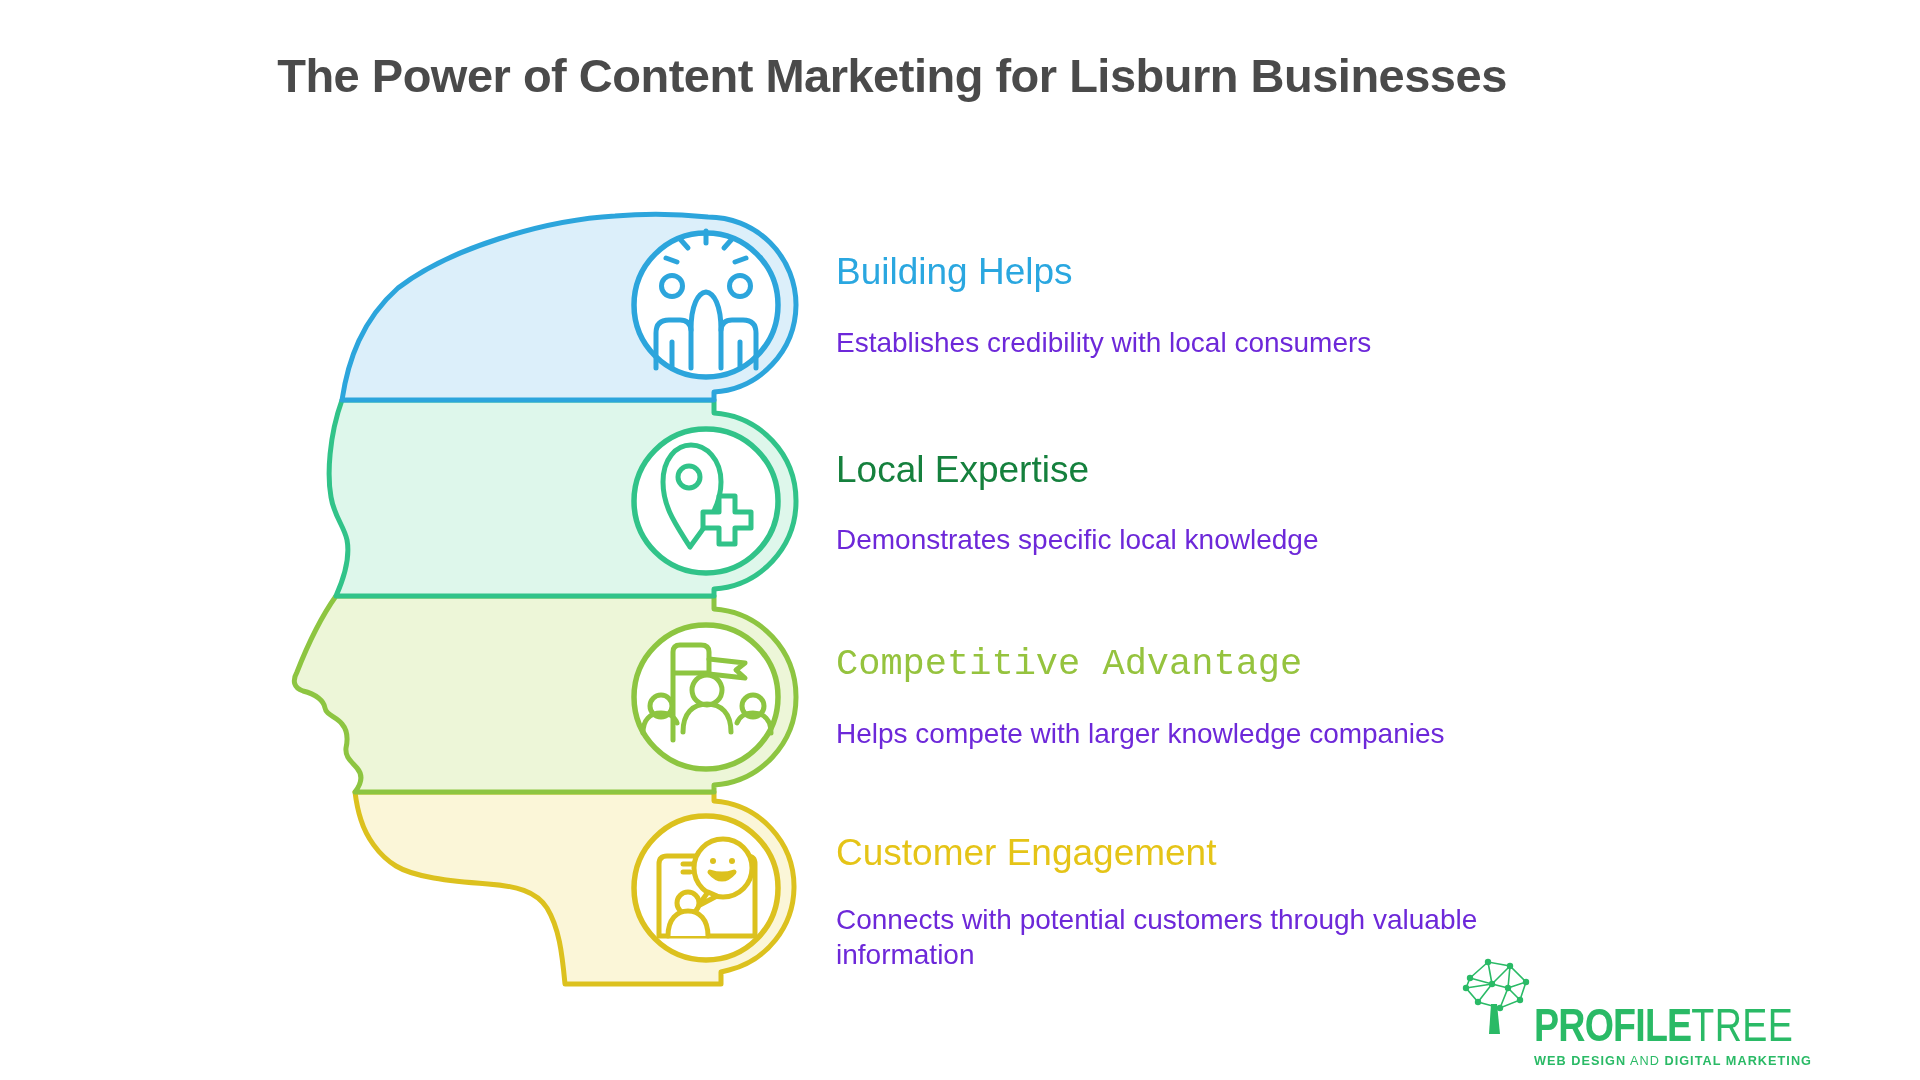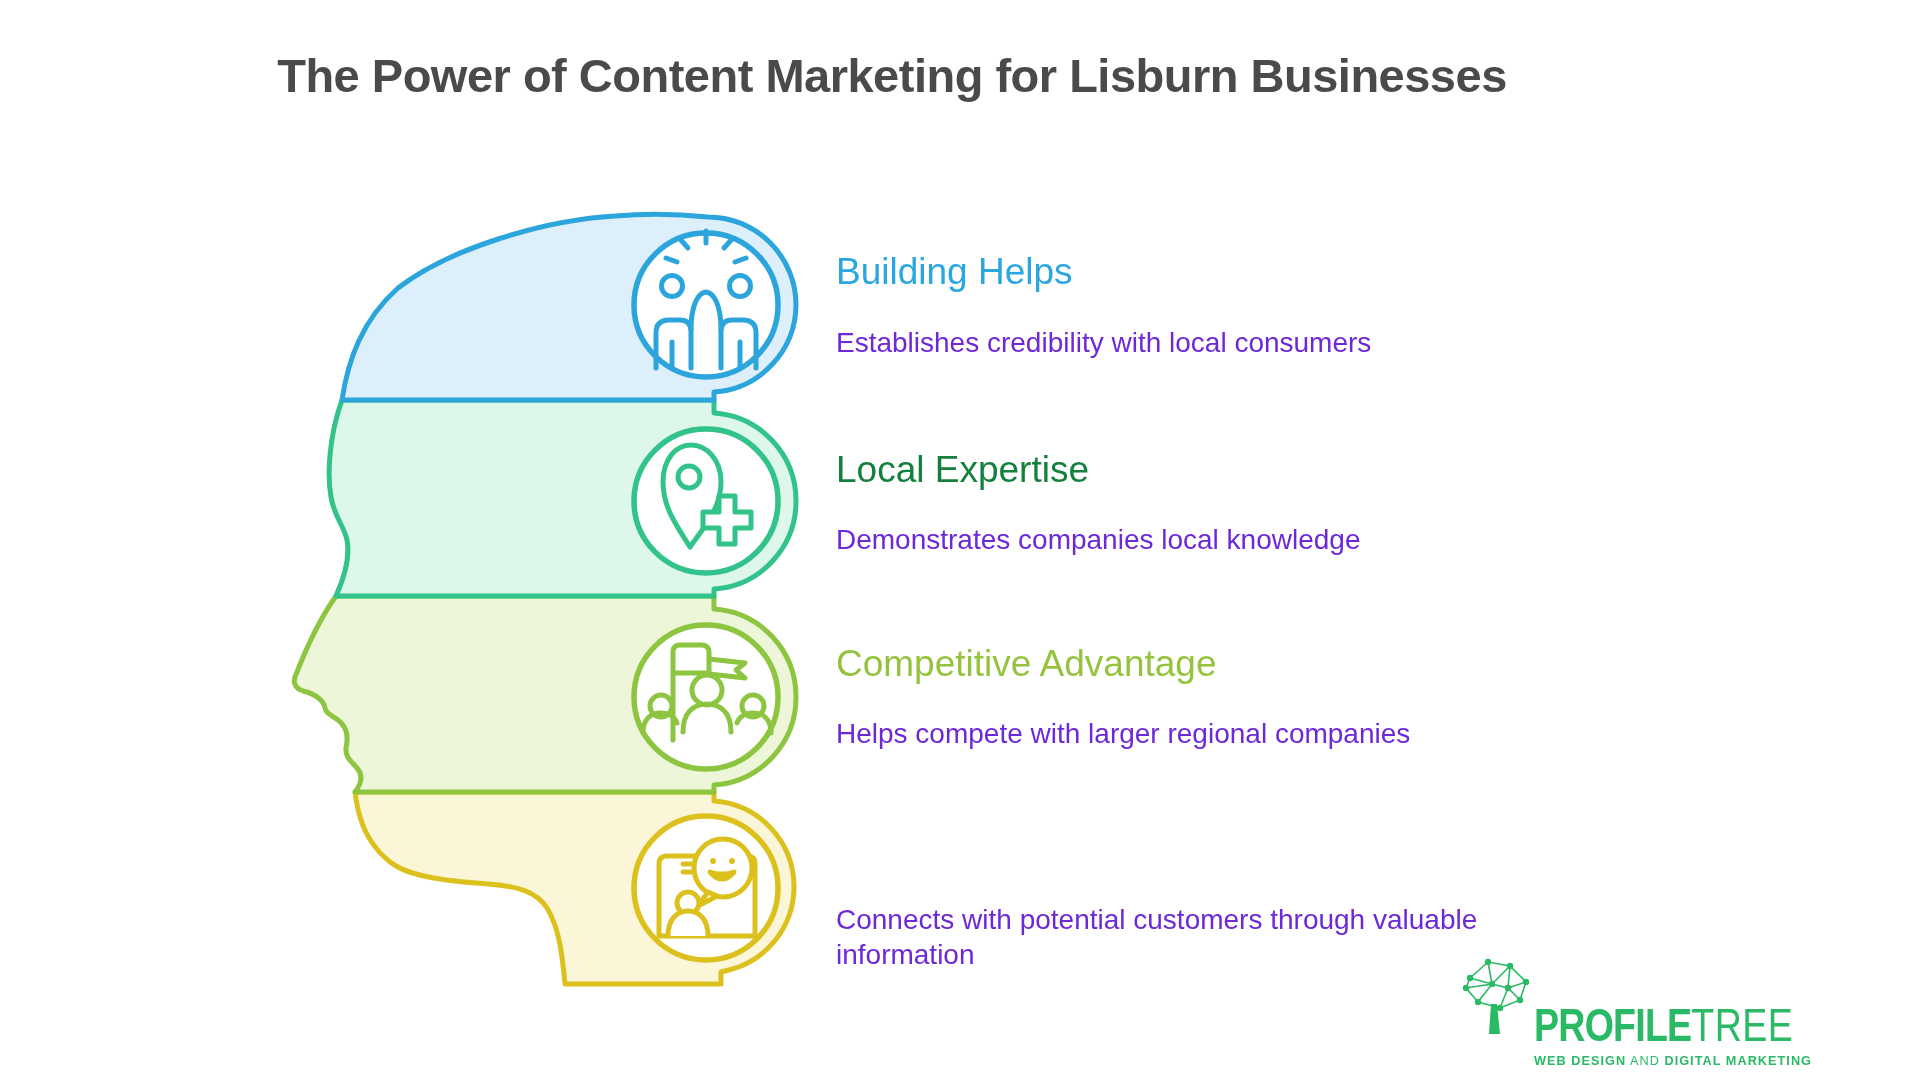--- a/index.html
+++ b/index.html
@@ -162,25 +162,26 @@
       </g>
     </g>
   </svg>
 
   <div id="title">The Power of Content Marketing for Lisburn Businesses</div>
 
   <div class="sec-h h0" style="color: rgb(42, 167, 224);">Building Helps</div>
   <div class="sec-b b0">Establishes credibility with local consumers</div>
 
   <div class="sec-h h1" style="color: #15803d;">Local Expertise</div>
-  <div class="sec-b b1">Demonstrates companies local knowledge</div>
+  <div class="sec-b b1">Demonstrates specific local knowledge</div>
 
-  <div class="sec-h h2" style="color: rgb(149, 195, 62);">Competitive Advantage</div>
-  <div class="sec-b b2">Helps compete with larger regional companies</div>
+  <div class="sec-h h2" style="color: rgb(149, 195, 62); font-family: Liberation Mono, monospace;">Competitive Advantage</div>
+  <div class="sec-b b2">Helps compete with larger knowledge companies</div>
 
+  <div class="sec-h h3" style="color: rgb(229, 196, 23);">Customer Engagement</div>
   <div class="sec-b b3">Connects with potential customers through valuable information</div>
 
   <div id="logo">
     <div id="logo-text">
       <div id="brand"><span class="b1s">PROFILE</span><span class="b2s">TREE</span></div>
       <div id="tagline"><span>WEB DESIGN</span><span class="and"> AND </span><span>DIGITAL MARKETING</span></div>
     </div>
   </div>
 
 </div>

